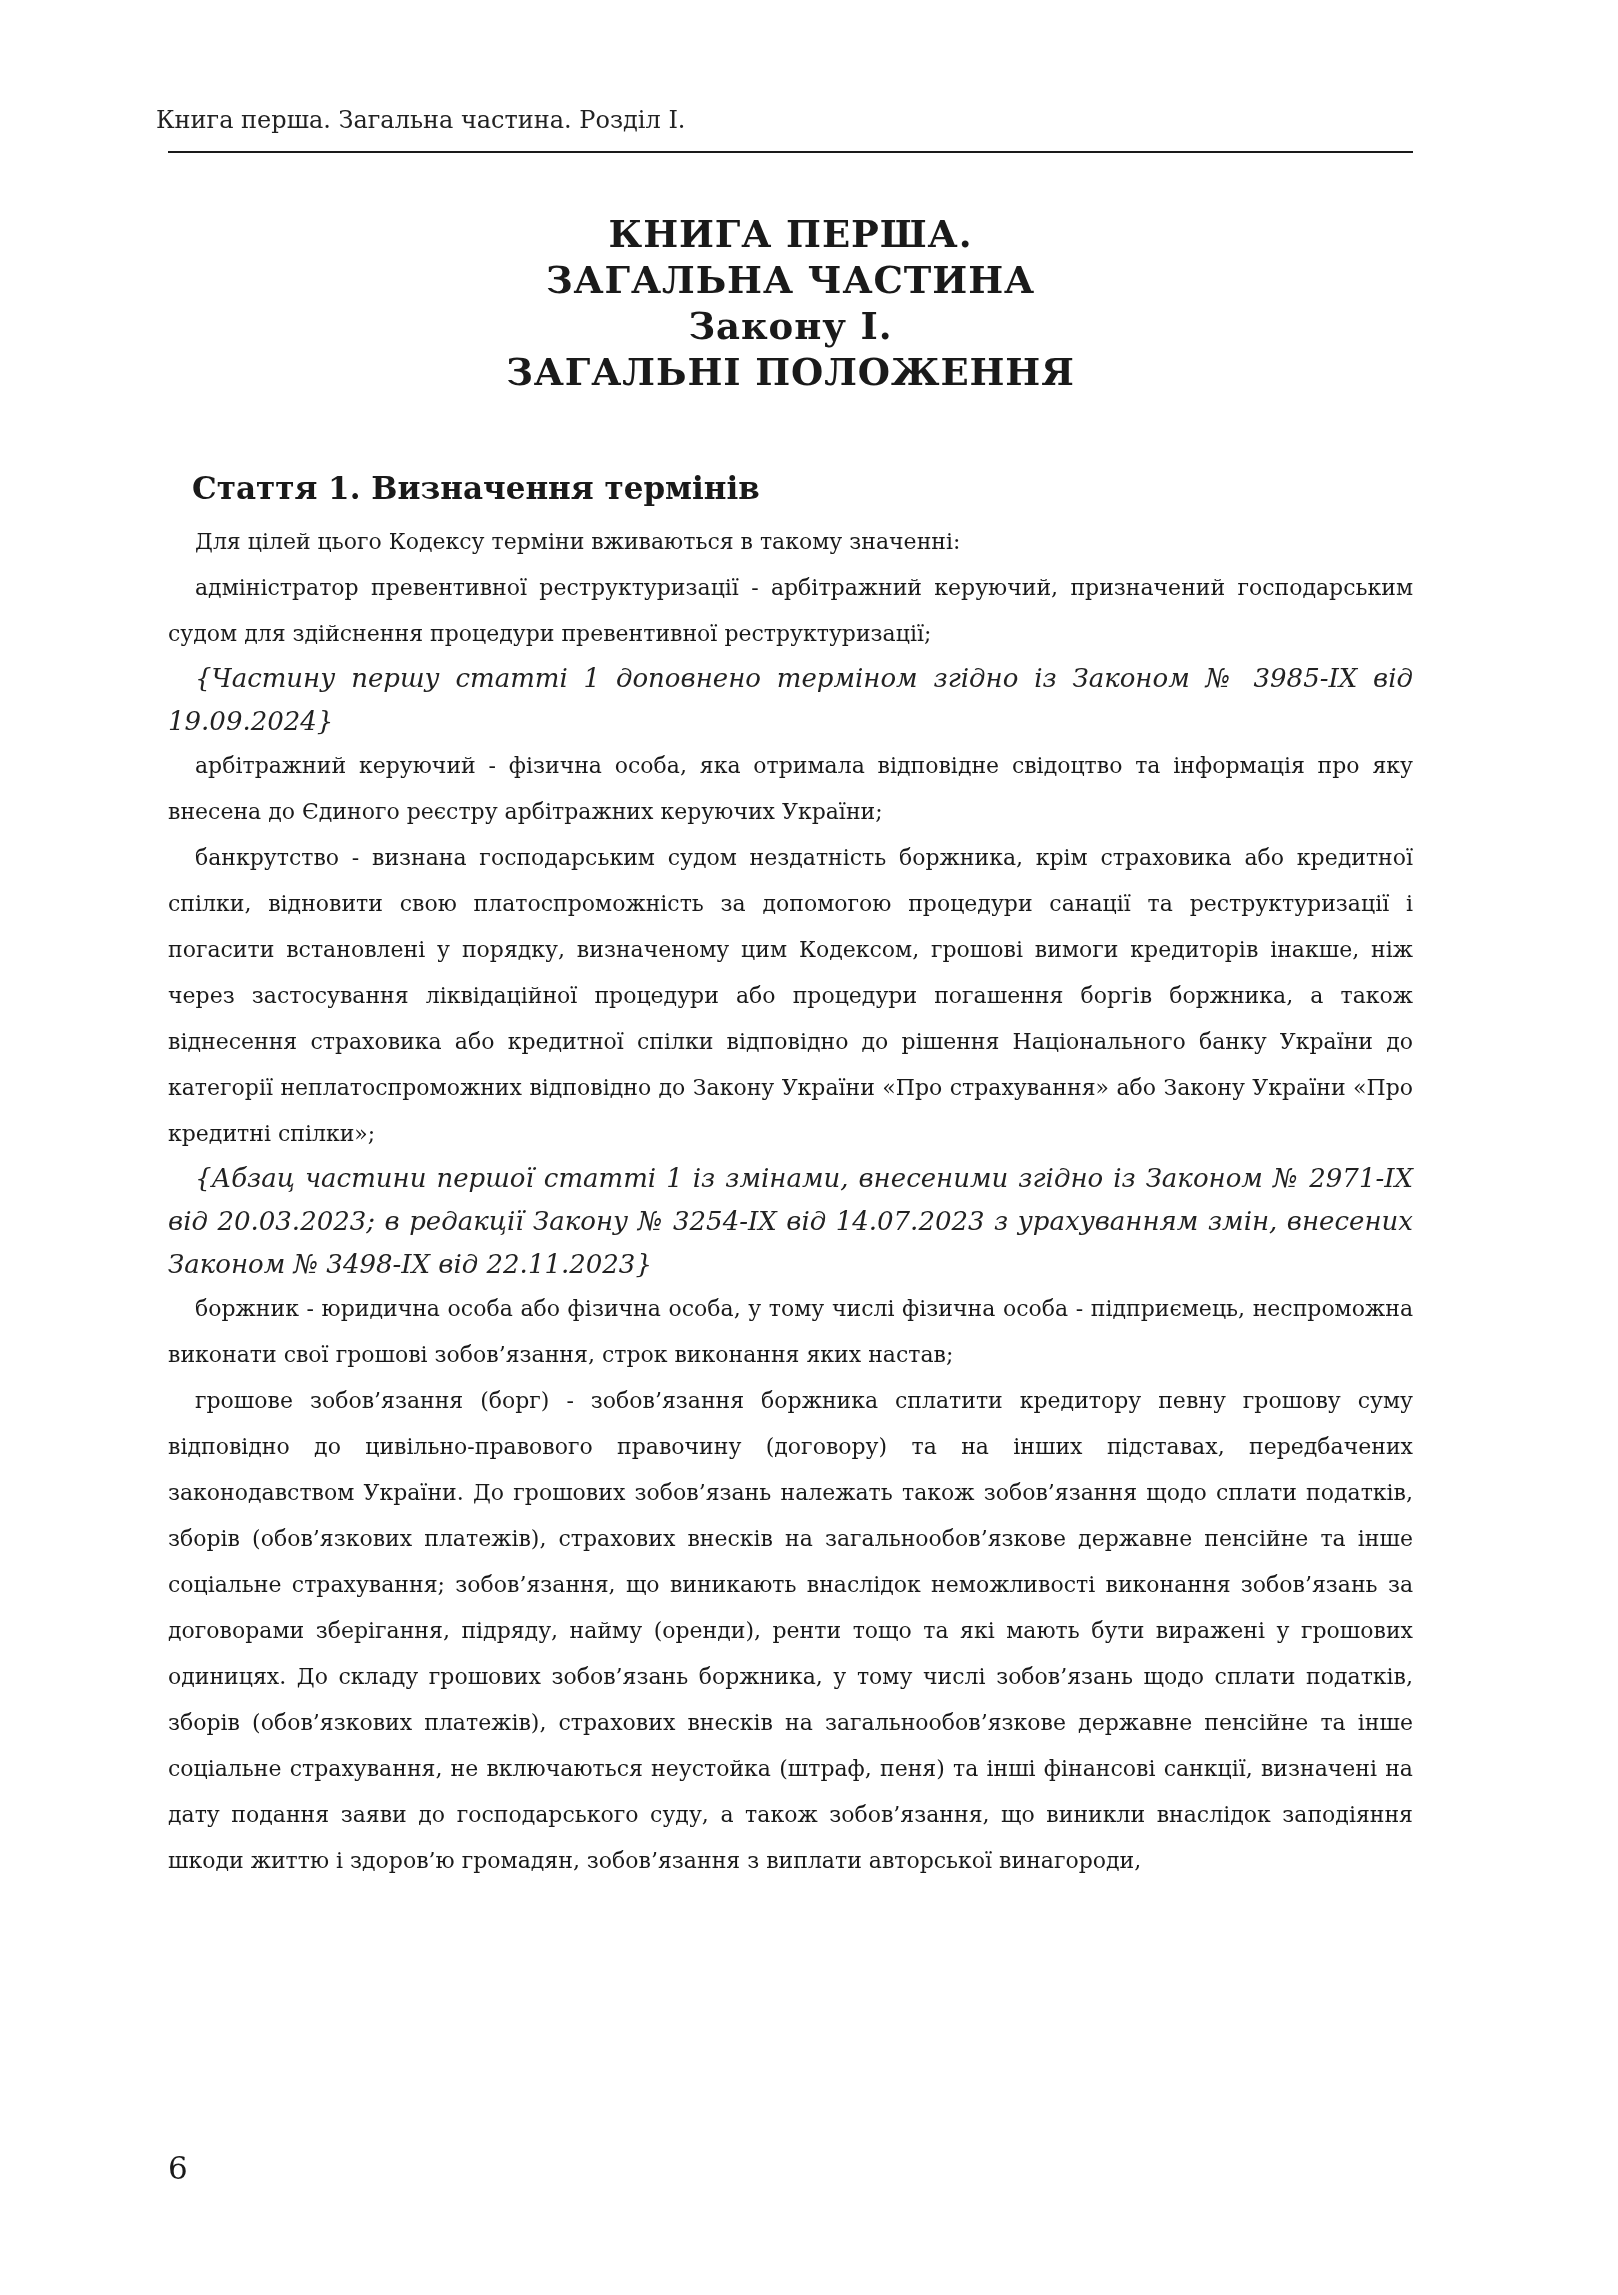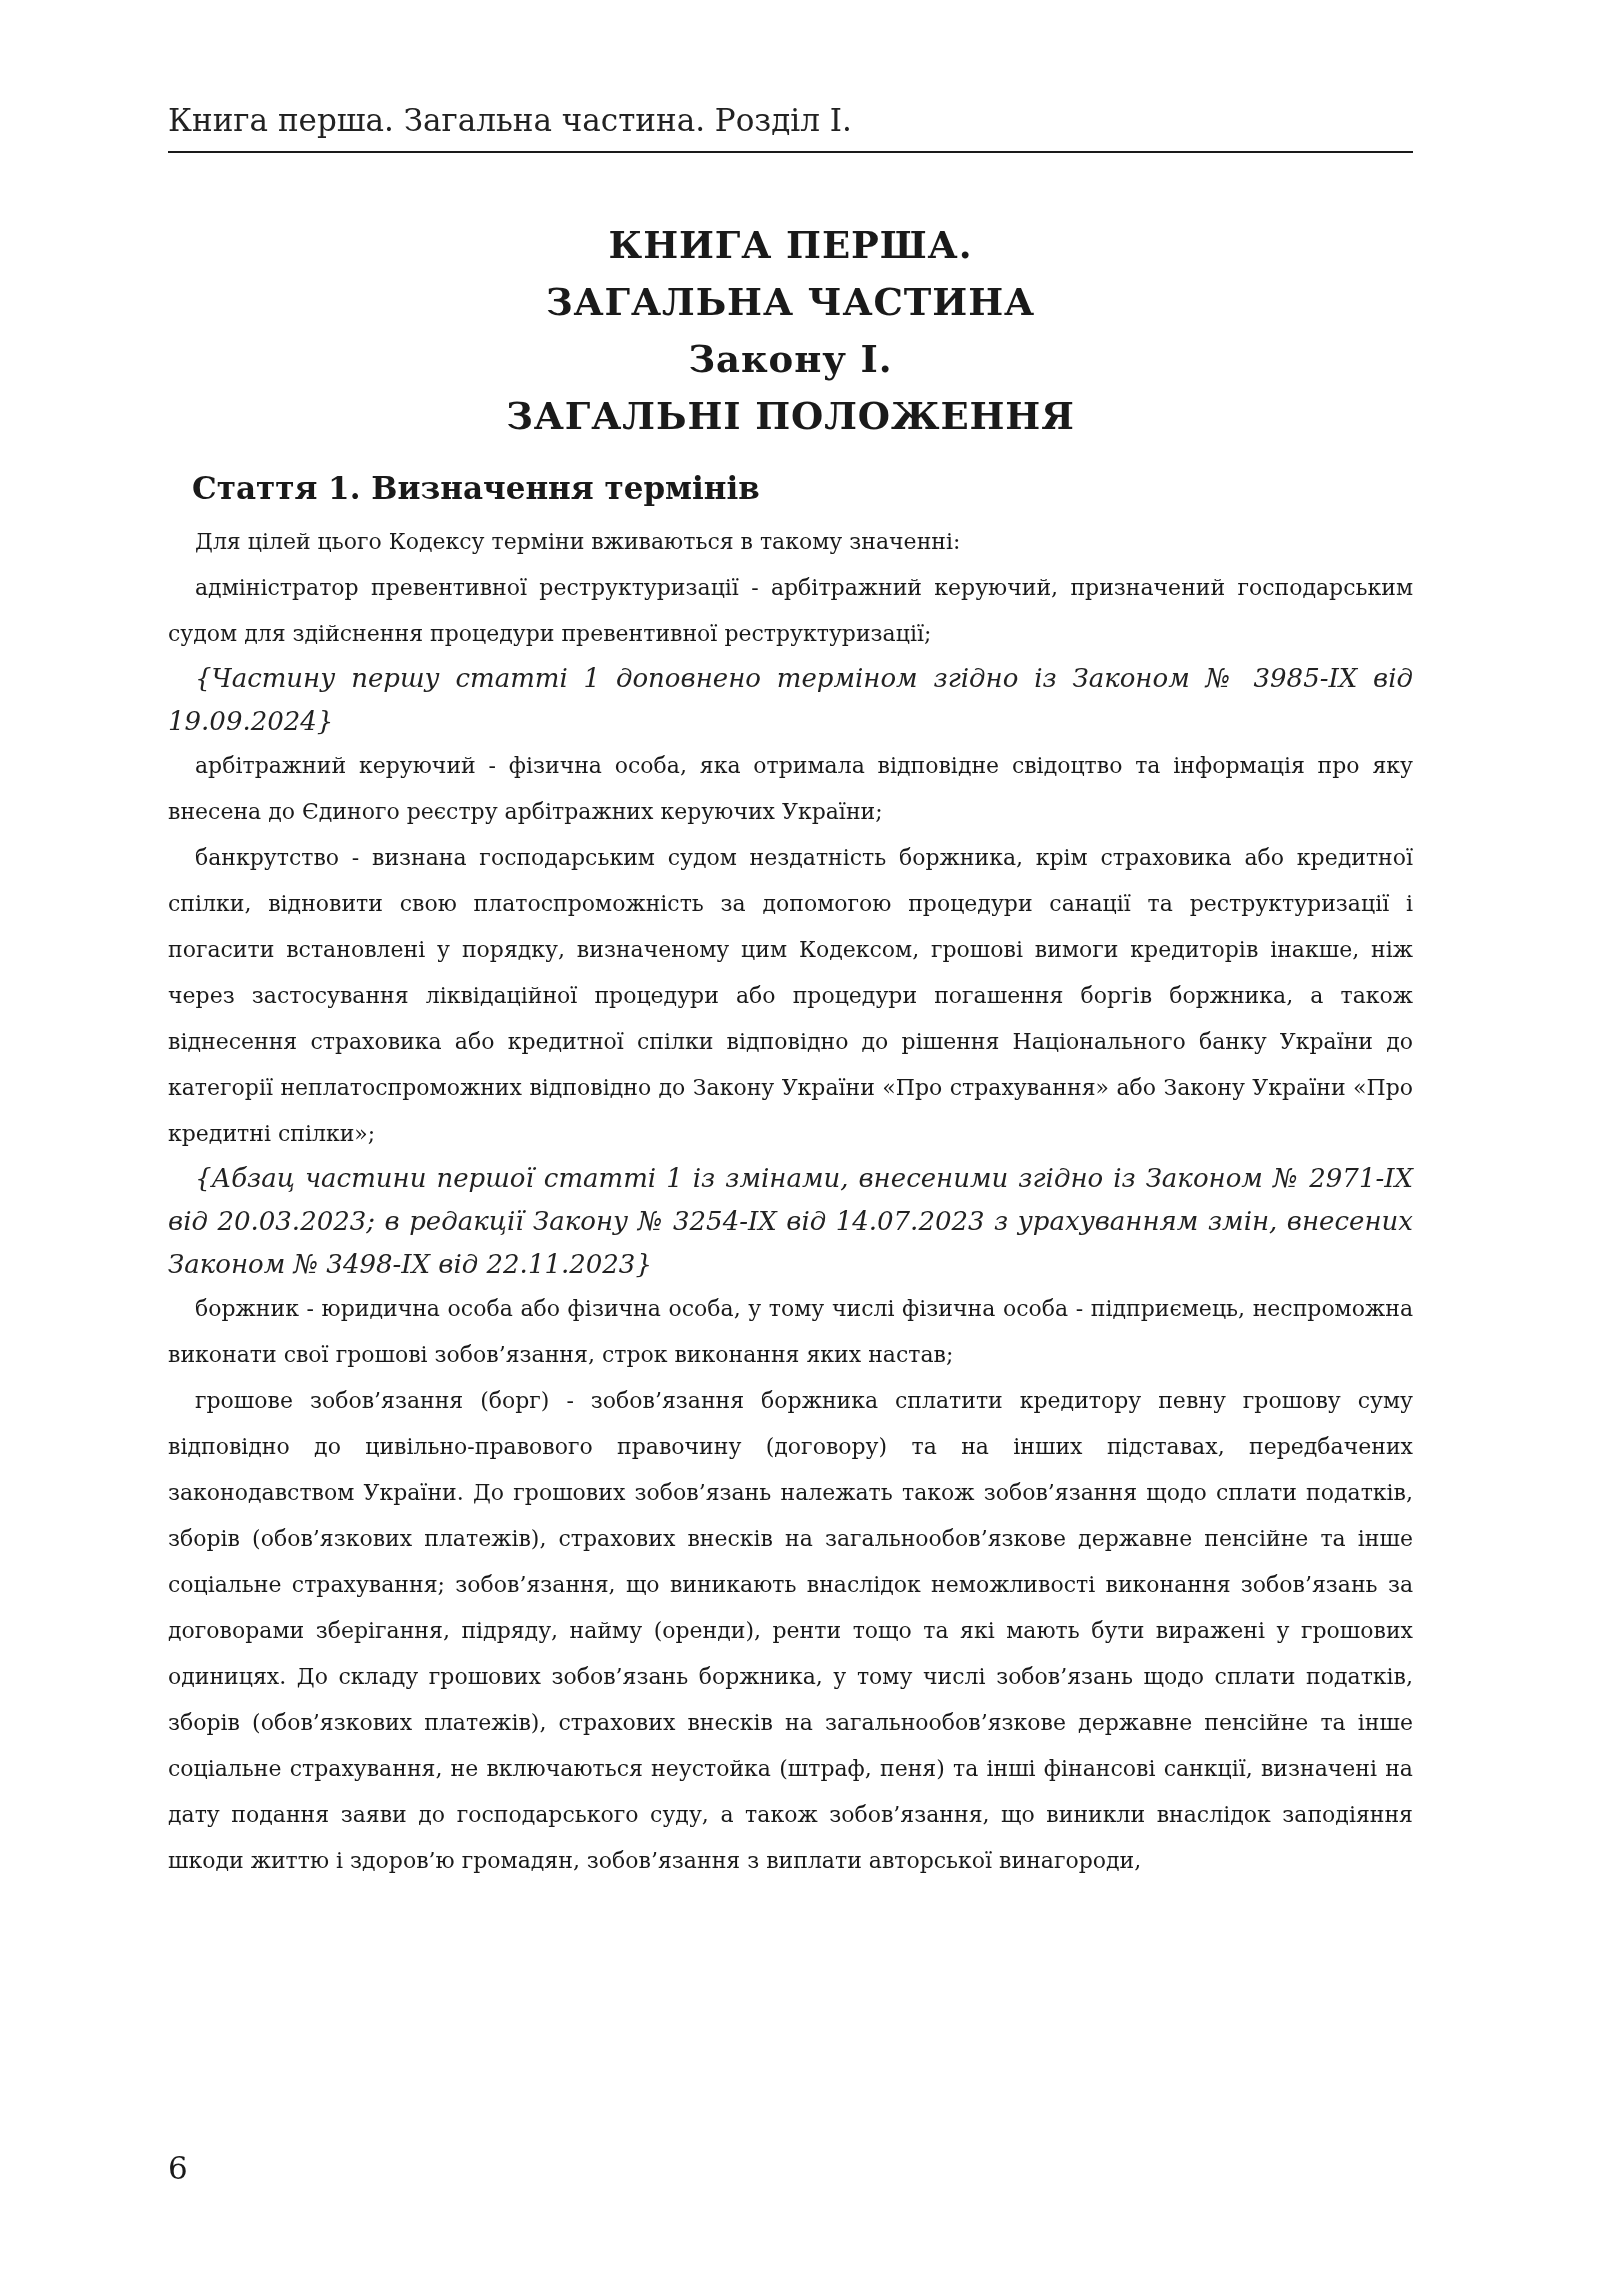--- a/index.html
+++ b/index.html
@@ -1,20 +1,20 @@
 <!DOCTYPE html>
 <html style="font-size:7.4px"><head>
 <meta charset="utf-8">
 <style>
   html, body { margin: 0; padding: 0; background: #ffffff; }
   body { width: 1618px; height: 2295px; position: relative; overflow: hidden; color: #1a1a1a; font-family: "DejaVu Serif", "Liberation Serif", serif; }
-  .running-header { position: absolute; left: 168px; top: 99px; width: 1245px; font-size: 31px; line-height: 42px; color: #222; }
+  .running-header { position: absolute; left: 156px; top: 99px; width: 1245px; font-size: 24px; line-height: 42px; color: #222; }
   .header-rule { position: absolute; left: 168px; top: 151px; width: 1245px; height: 2.3px; background: #1a1a1a; }
   .titles { position: absolute; left: 168px; top: 211px; width: 1245px; text-align: center; font-weight: bold; font-size: 37px; line-height: 46px; letter-spacing: 0.9px; }
-  .titles div { margin: 11px; }
+  .titles div { margin: 0; }
   .article { position: absolute; left: 168px; top: 467px; width: 1245px; }
   .article-title { font-weight: bold; font-size: 31px; line-height: 42px; margin-bottom: 10.2px; margin-left: 24px; }
   .p { font-size: 22px; line-height: 46px; text-align: justify; text-indent: 27px; margin: 0; hyphens: manual; }
   .note { font-style: italic; font-size: 26px; line-height: 43px; text-align: justify; text-indent: 27px; margin: 0; color: #222; }
   .page-number { position: absolute; left: 168px; top: 2147px; font-size: 31px; line-height: 42px; }
 </style>
 </head>
 <body>
 
 <div class="running-header">Книга перша. Загальна частина. Розділ І.</div>

